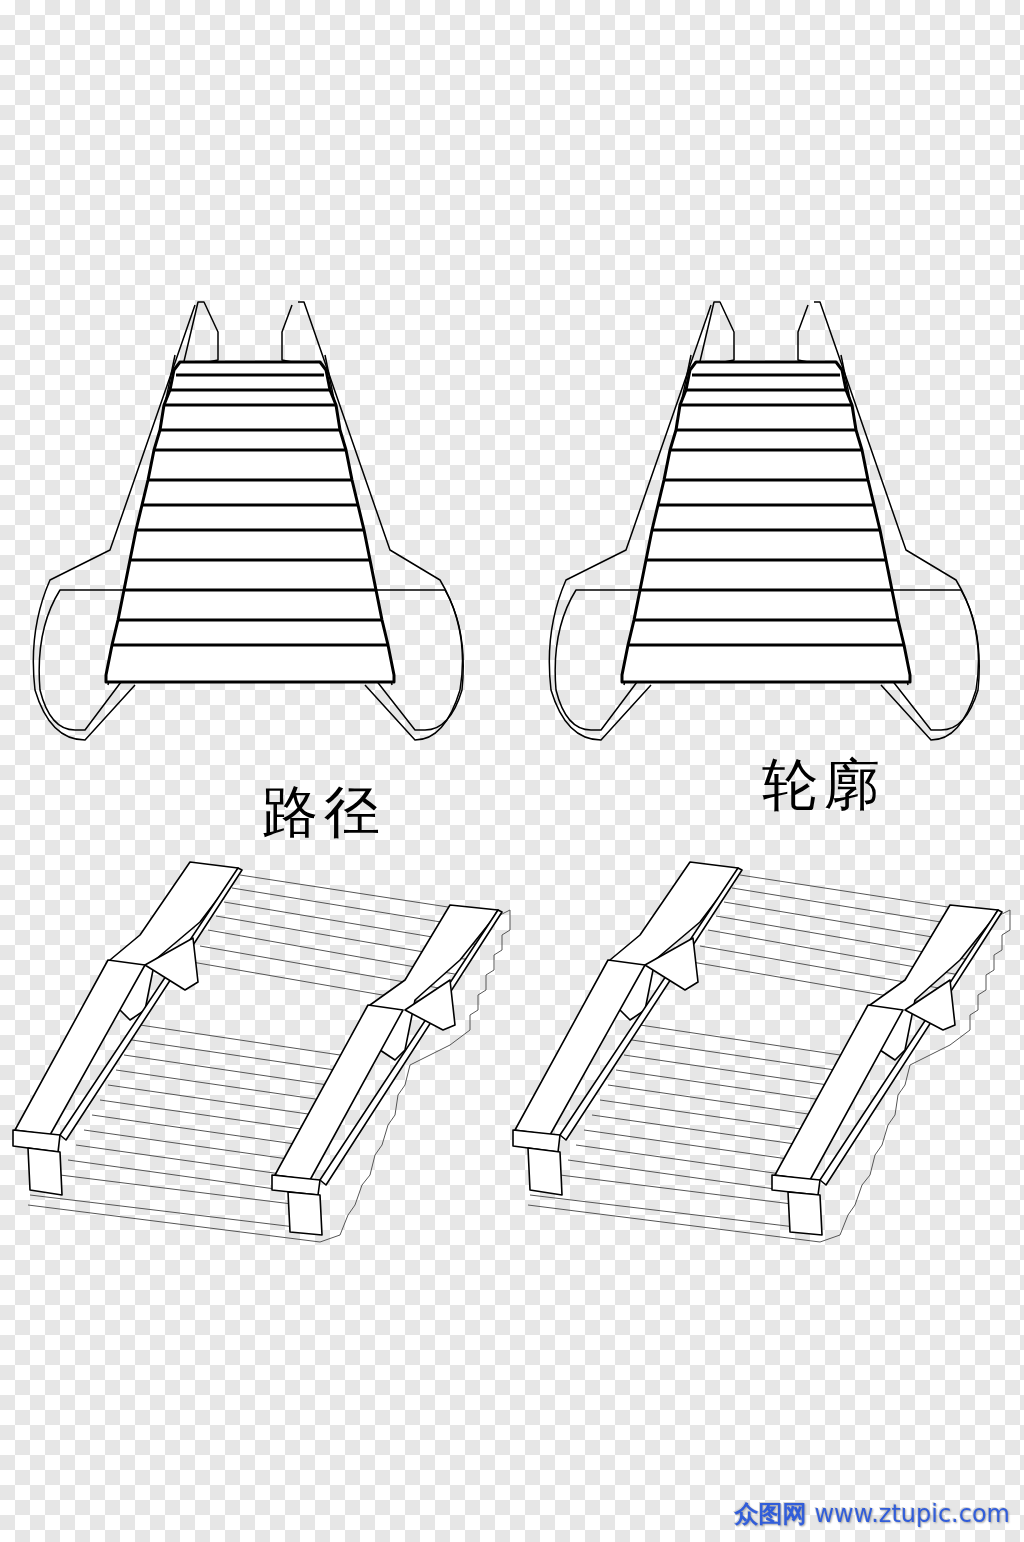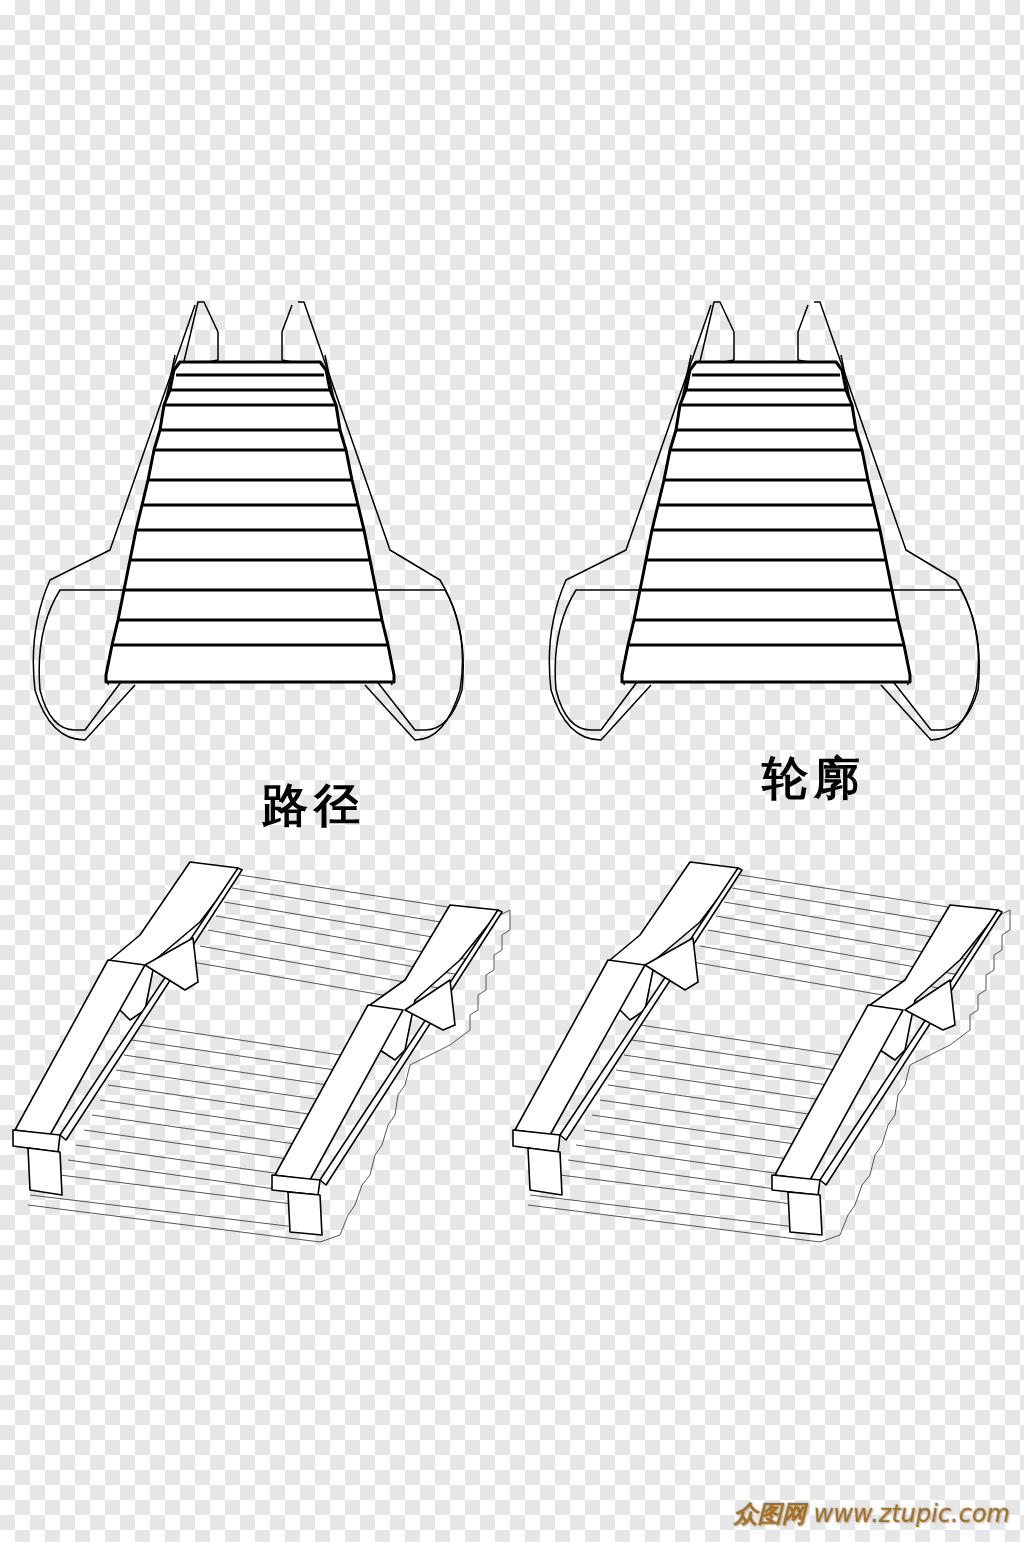--- a/index.html
+++ b/index.html
@@ -8,27 +8,27 @@
     background-color: #ffffff;
     background-image:
       linear-gradient(45deg, #e6e6e6 25%, transparent 25%, transparent 75%, #e6e6e6 75%),
       linear-gradient(45deg, #e6e6e6 25%, transparent 25%, transparent 75%, #e6e6e6 75%);
     background-size: 30px 30px;
     background-position: 0 0, 15px 15px;
     font-family: "DejaVu Sans", sans-serif;
   }
   .art { position: absolute; }
   .label {
-    position: absolute; font-size: 46px; font-weight: bold; color: #000;
+    position: absolute; font-size: 56px; font-weight: normal; color: #000;
     letter-spacing: 6px; font-family: "DejaVu Sans", sans-serif;
   }
   .watermark {
-    position: absolute; right: 14px; bottom: 12px; color: #a16207;
+    position: absolute; right: 14px; bottom: 12px; color: #1d4ed8;
     font-size: 24px; text-shadow: 1px 1px 2px #9a9a9a, -1px -1px 0 #cfcfcf;
-    font-family: "DejaVu Sans", sans-serif; opacity: 0.9; font-style: italic;
+    font-family: "DejaVu Sans", sans-serif; opacity: 0.9;
   }
   .watermark span { margin-left: 8px; }
 </style>
 </head>
 <body>
 
 <svg class="art" style="left:30px;top:290px" width="450" height="460" viewBox="0 0 450 460">
   <g fill="#fff" stroke="#000" stroke-width="1.5" stroke-linejoin="round">
 
     <path d="M168 12 L174 12 L188 42 L188 70 L178 72 L100 300 L30 300 Q5 340 10 400 Q20 440 45 440 L55 440 L100 380 L100 300 Z" fill="none"></path>

